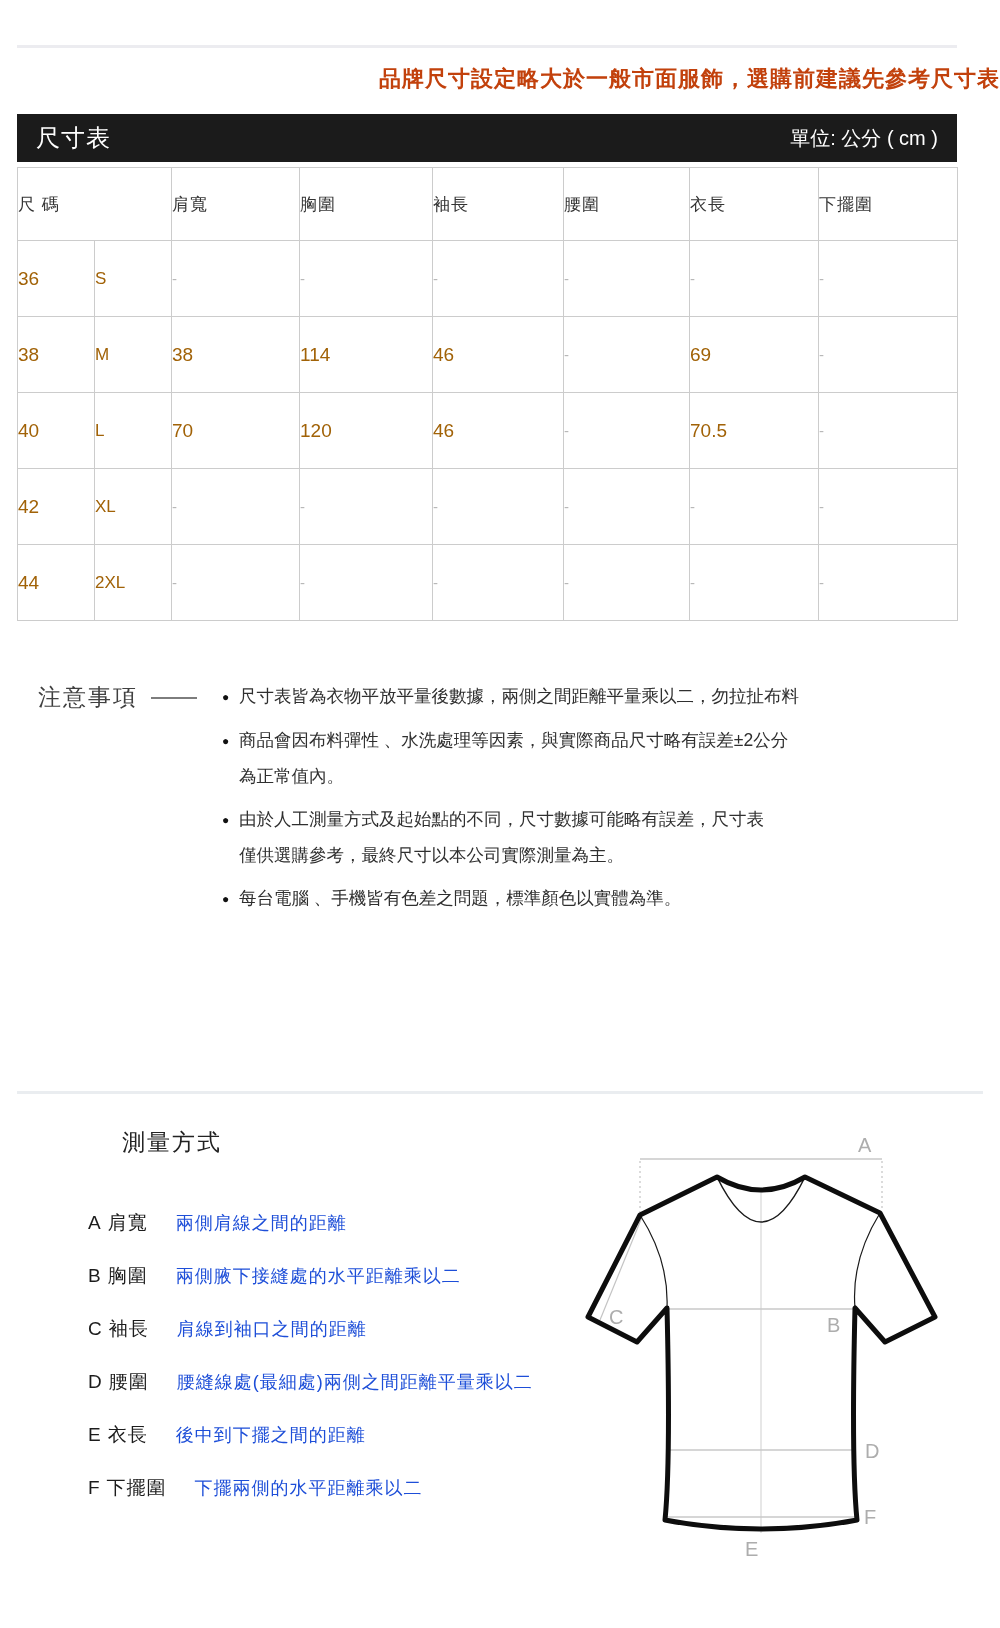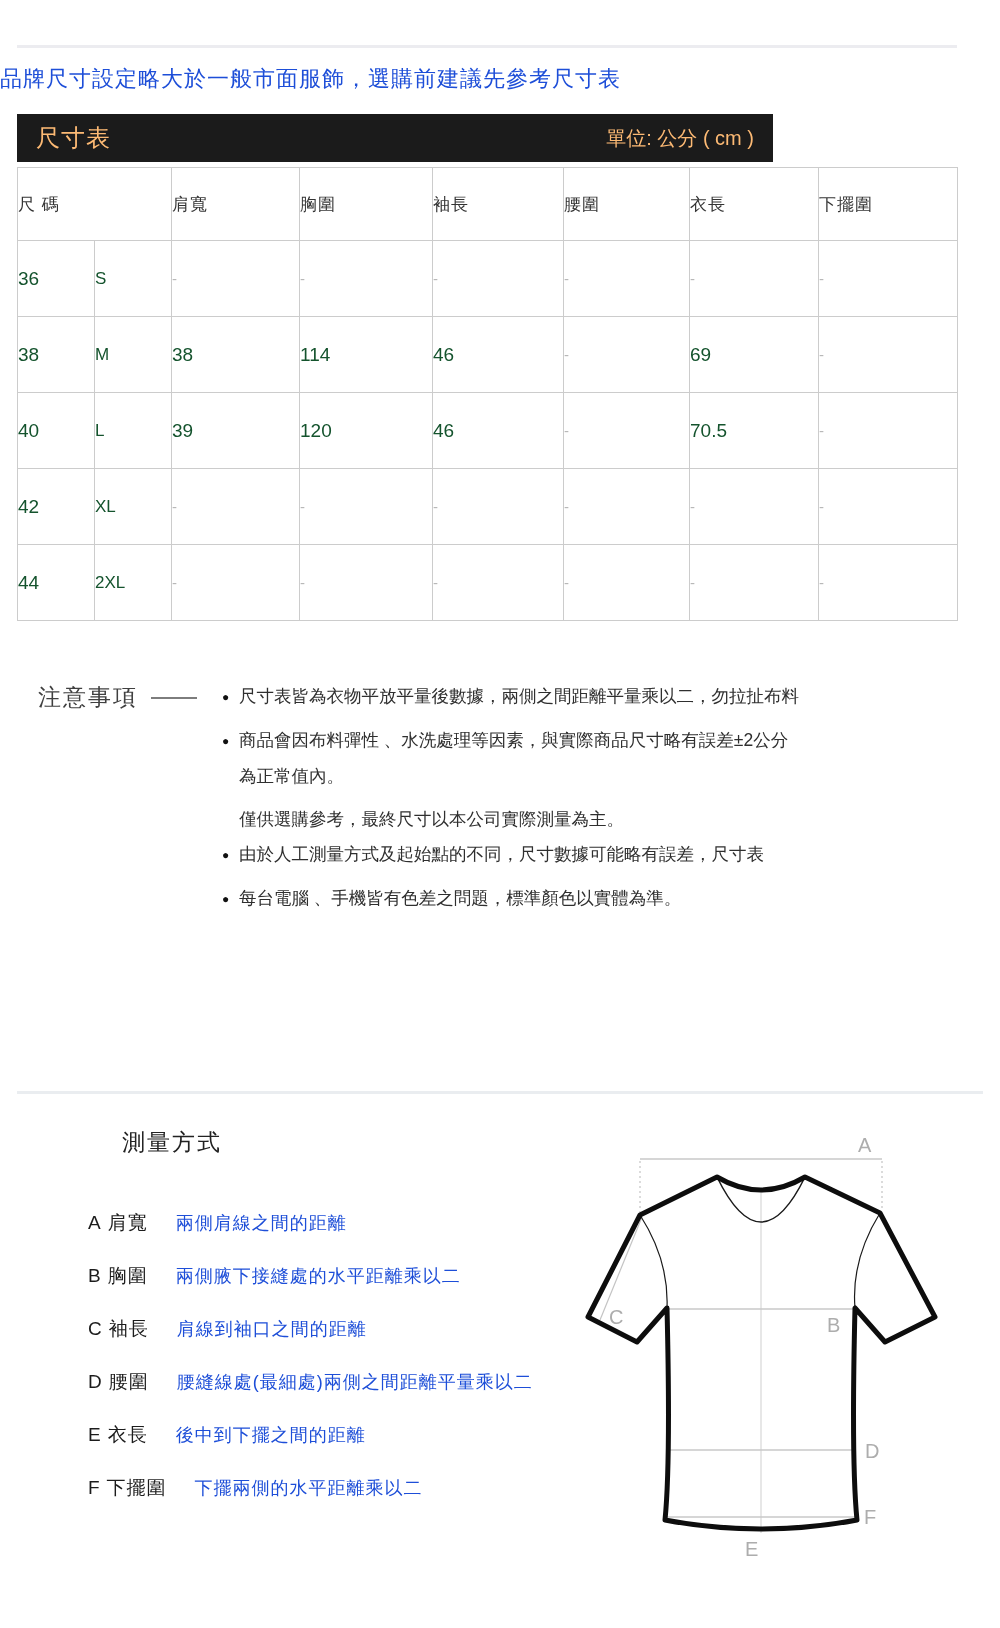--- a/index.html
+++ b/index.html
@@ -15,46 +15,46 @@
 
   
   .top-rule {
     position: absolute; left: 17px; top: 45px;
     width: 940px; height: 3px; background: #ececf0;
   }
 
   
   .notice {
     position: absolute; left: 0; top: 64px; width: 1000px;
-    text-align: left; font-size: 22px; font-weight: normal;
-    color: #1d4ed8; letter-spacing: 1px;
+    text-align: right; font-size: 22px; font-weight: bold;
+    color: #c2410c; letter-spacing: 1px;
   }
 
   
   .size-bar {
     position: absolute; left: 17px; top: 114px;
-    width: 756px; height: 48px; background: #1b1b1b;
-    color: #fdba74; display: flex; justify-content: space-between;
+    width: 940px; height: 48px; background: #1b1b1b;
+    color: #ffffff; display: flex; justify-content: space-between;
     align-items: center; padding: 0 19px; box-sizing: border-box;
   }
   .size-bar .title { font-size: 24px; letter-spacing: 1px; }
   .size-bar .unit  { font-size: 20px; }
 
   
   table.size-table {
     position: absolute; left: 17px; top: 167px;
     width: 940px; border-collapse: collapse; table-layout: fixed;
     background: #fff;
   }
   .size-table th, .size-table td {
     border: 1px solid #cccccc; text-align: left;
     font-weight: normal; padding: 0;
   }
   .size-table th { height: 72px; font-size: 17px; color: #333; letter-spacing: 1px; }
-  .size-table td { height: 75px; font-size: 19px; color: #14532d; }
+  .size-table td { height: 75px; font-size: 19px; color: #a16207; }
   .size-table td.letter { font-size: 17px; }
   .size-table td.dash { color: #b8b8b8; font-size: 15px; }
 
   
   .section { position: absolute; left: 38px; display: flex; }
   #notes-section { top: 679px; }
   #washing-section { top: 939px; }
   .section-left { width: 184px; line-height: 35px; white-space: nowrap; }
   .section-heading { font-size: 23px; color: #404040; letter-spacing: 2px; vertical-align: middle; }
   .heading-rule {
@@ -145,21 +145,21 @@
       <td>38</td>
       <td>114</td>
       <td>46</td>
       <td class="dash">-</td>
       <td>69</td>
       <td class="dash">-</td>
     </tr>
     <tr>
       <td>40</td>
       <td class="letter">L</td>
-      <td>39</td>
+      <td>70</td>
       <td>120</td>
       <td>46</td>
       <td class="dash">-</td>
       <td>70.5</td>
       <td class="dash">-</td>
     </tr>
     <tr>
       <td>42</td>
       <td class="letter">XL</td>
       <td class="dash">-</td>
@@ -188,22 +188,22 @@
     </div>
     <div class="blist">
       <div class="bitem">
         <div class="bline"><span class="marker">●</span><span>尺寸表皆為衣物平放平量後數據，兩側之間距離平量乘以二，勿拉扯布料</span></div>
       </div>
       <div class="bitem">
         <div class="bline"><span class="marker">●</span><span>商品會因布料彈性 、水洗處理等因素，與實際商品尺寸略有誤差±2公分</span></div>
         <div class="bline cont">為正常值內。</div>
       </div>
       <div class="bitem">
+        <div class="bline"><span class="marker">●</span><span>由於人工測量方式及起始點的不同，尺寸數據可能略有誤差，尺寸表</span></div>
         <div class="bline cont">僅供選購參考，最終尺寸以本公司實際測量為主。</div>
-        <div class="bline"><span class="marker">●</span><span>由於人工測量方式及起始點的不同，尺寸數據可能略有誤差，尺寸表</span></div>
       </div>
       <div class="bitem">
         <div class="bline"><span class="marker">●</span><span>每台電腦 、手機皆有色差之問題，標準顏色以實體為準。</span></div>
       </div>
     </div>
   </div>
 
 
   <div class="mid-rule"></div>
 

